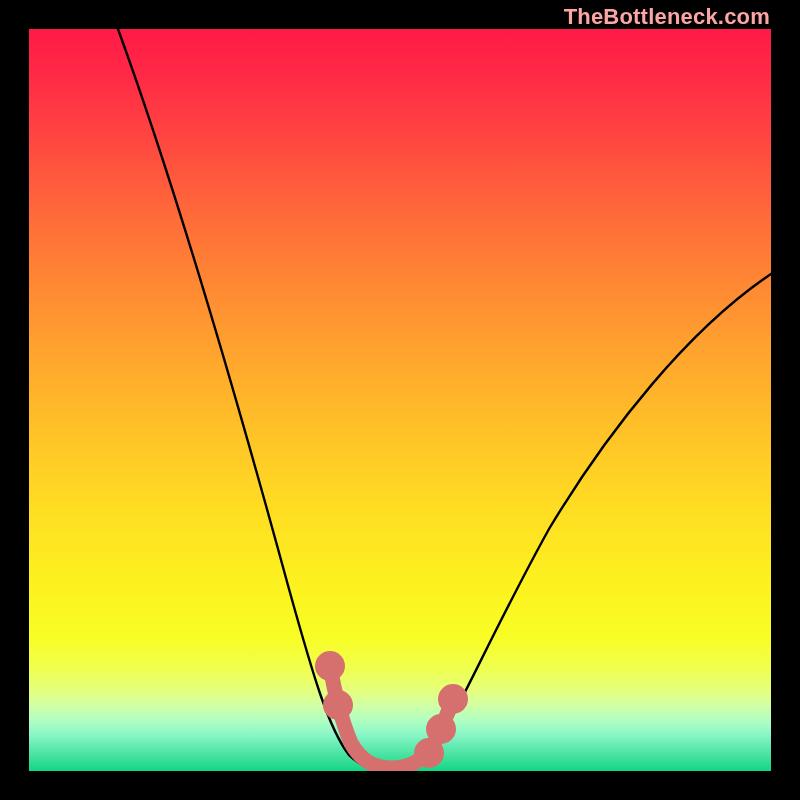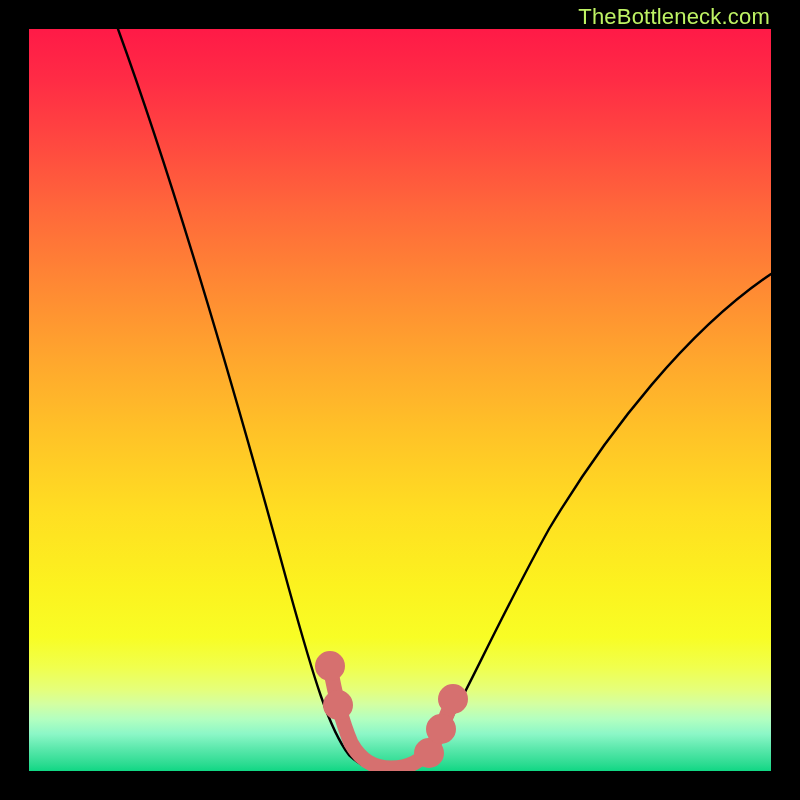--- a/index.html
+++ b/index.html
@@ -48,23 +48,23 @@
       #8cf7c7 95%,
       #5be8ac 97%,
       #2ddc92 99%,
       #10d784 100%
     );
   }
   .watermark {
     position: absolute;
     top: 4px;
     right: 30px;
-    color: #bef264;
+    color: #fca5a5;
     font-size: 22px;
-    font-weight: 400;
+    font-weight: 700;
     letter-spacing: 0.2px;
     user-select: none;
   }
   svg.curves {
     position: absolute;
     inset: 0;
   }
 </style>
 </head>
 <body>

